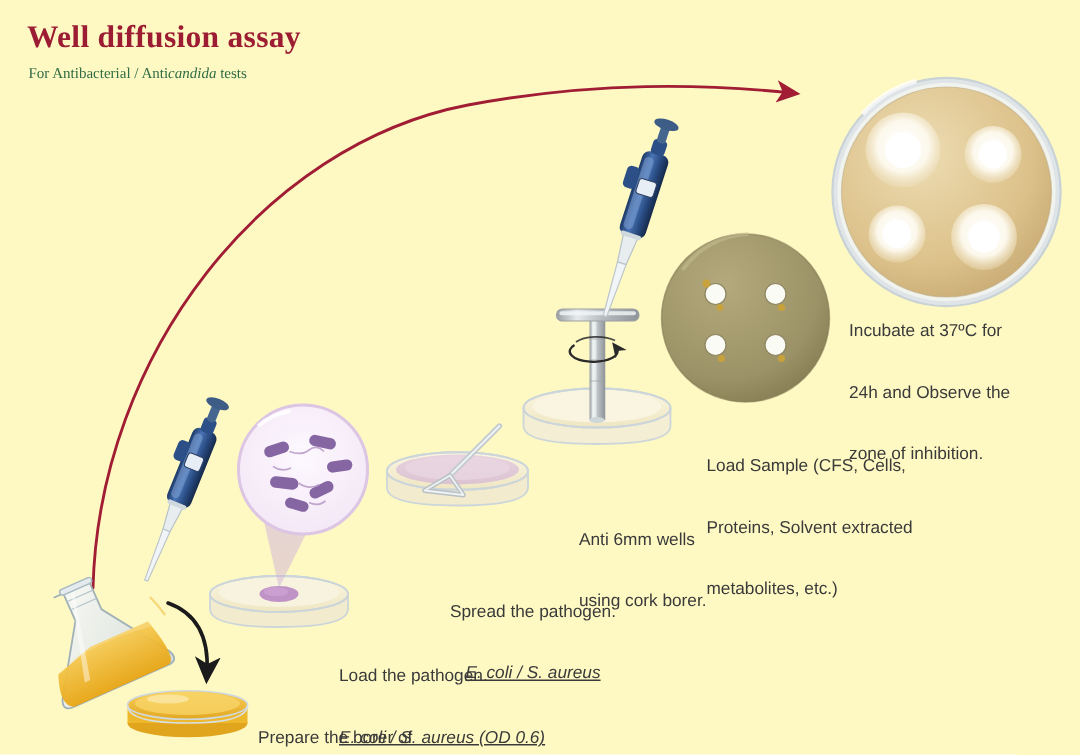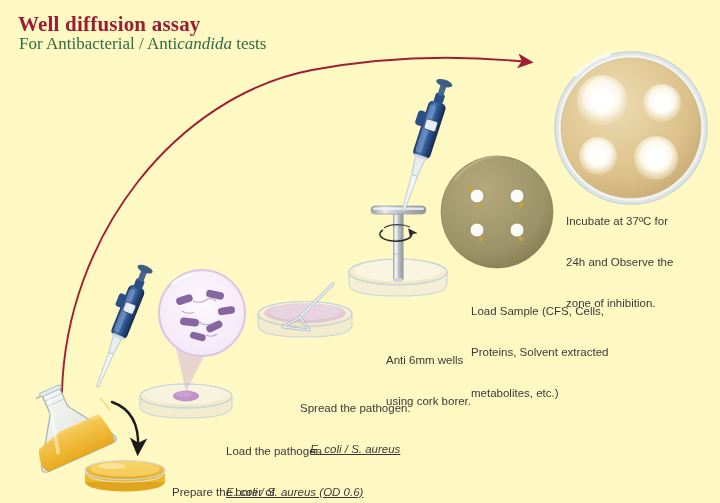--- a/index.html
+++ b/index.html
@@ -33,23 +33,23 @@
     left: 18px; top: 12px;
     font-family: "Liberation Serif", serif;
     font-size: 21px;
     font-weight: bold;
     color: #9c1d33;
     letter-spacing: 0.2px;
     white-space: pre;
   }
   .subtitle {
     position: absolute;
-    left: 19px; top: 34px;
+    left: 19px; top: 44px;
     font-family: "Liberation Serif", serif;
-    font-size: 17px;
+    font-size: 10px;
     color: #2f6b45;
     white-space: pre;
   }
   .subtitle i { font-style: italic; }
   .lbl-line { display: block; }
   .lbl-line.it { font-style: italic; text-decoration: underline; }
 </style>
 </head>
 <body>
 

